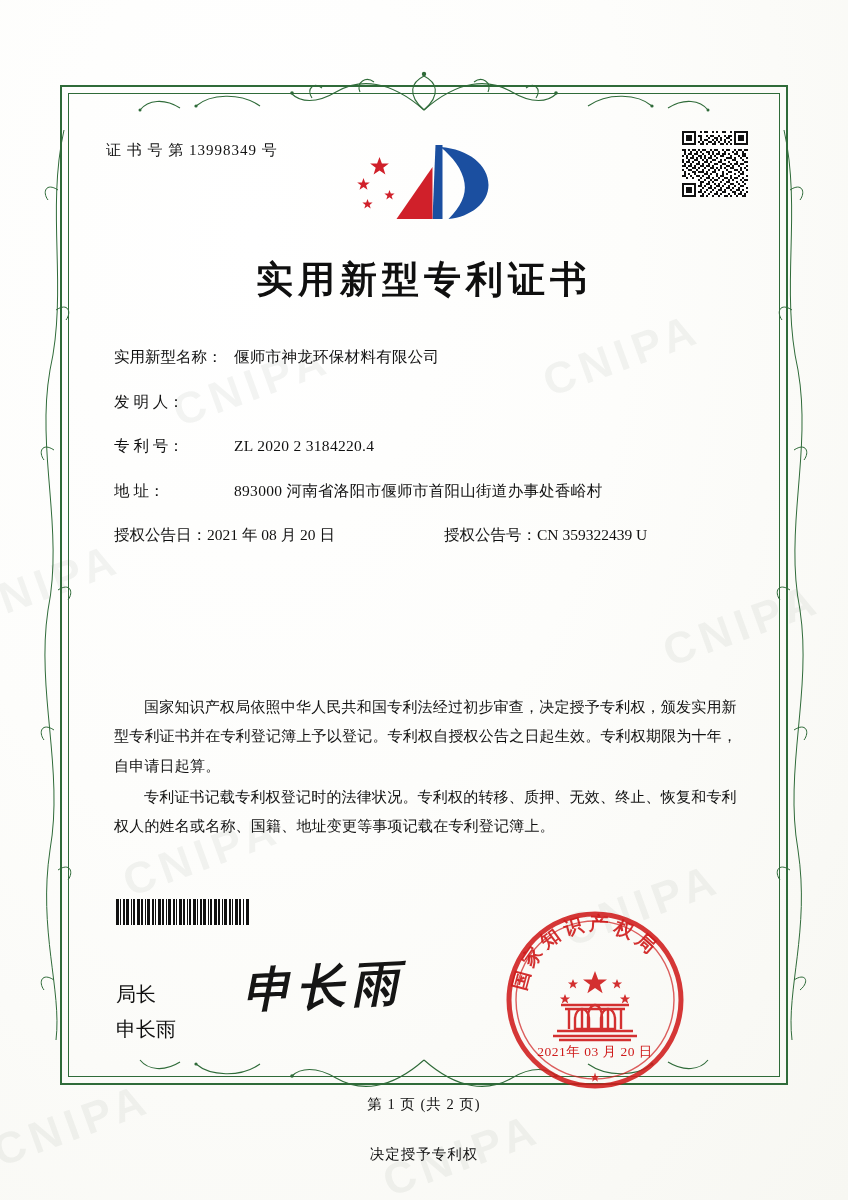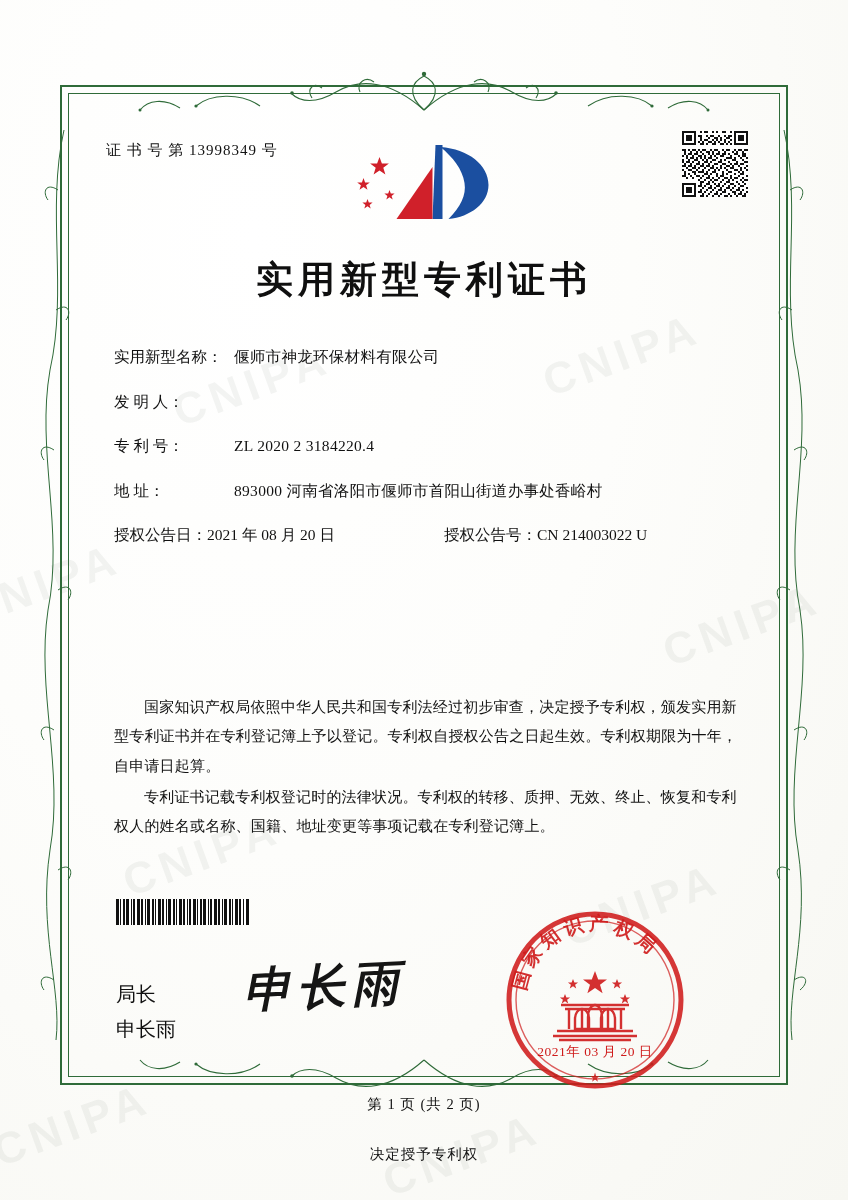--- a/index.html
+++ b/index.html
@@ -634,21 +634,21 @@
       <div class="field">
         <span class="lbl">地        址：</span>
         <span class="val">893000 河南省洛阳市偃师市首阳山街道办事处香峪村</span>
       </div>
 
       <div class="field-row2">
         <span class="seg1">
           <span>授权公告日：</span><span>2021 年 08 月 20 日</span>
         </span>
         <span class="seg2">
-          <span>授权公告号：</span><span>CN 214003022 U</span>
+          <span>授权公告号：</span><span>CN 359322439 U</span>
         </span>
       </div>
     </div>
 
     <div class="paras">
       <p class="para">国家知识产权局依照中华人民共和国专利法经过初步审查，决定授予专利权，颁发实用新型专利证书并在专利登记簿上予以登记。专利权自授权公告之日起生效。专利权期限为十年，自申请日起算。</p>
       <p class="para">专利证书记载专利权登记时的法律状况。专利权的转移、质押、无效、终止、恢复和专利权人的姓名或名称、国籍、地址变更等事项记载在专利登记簿上。</p>
     </div>
 
     <div class="barcode">

